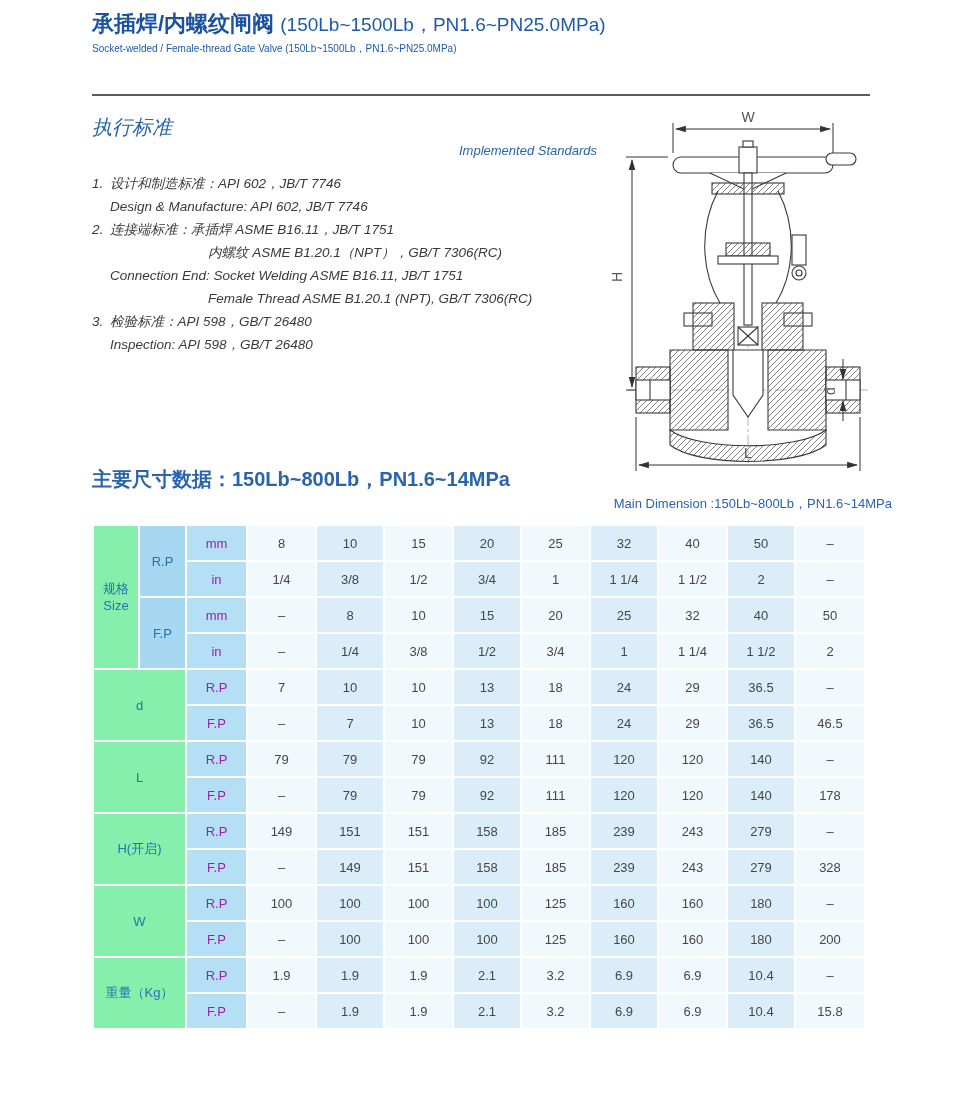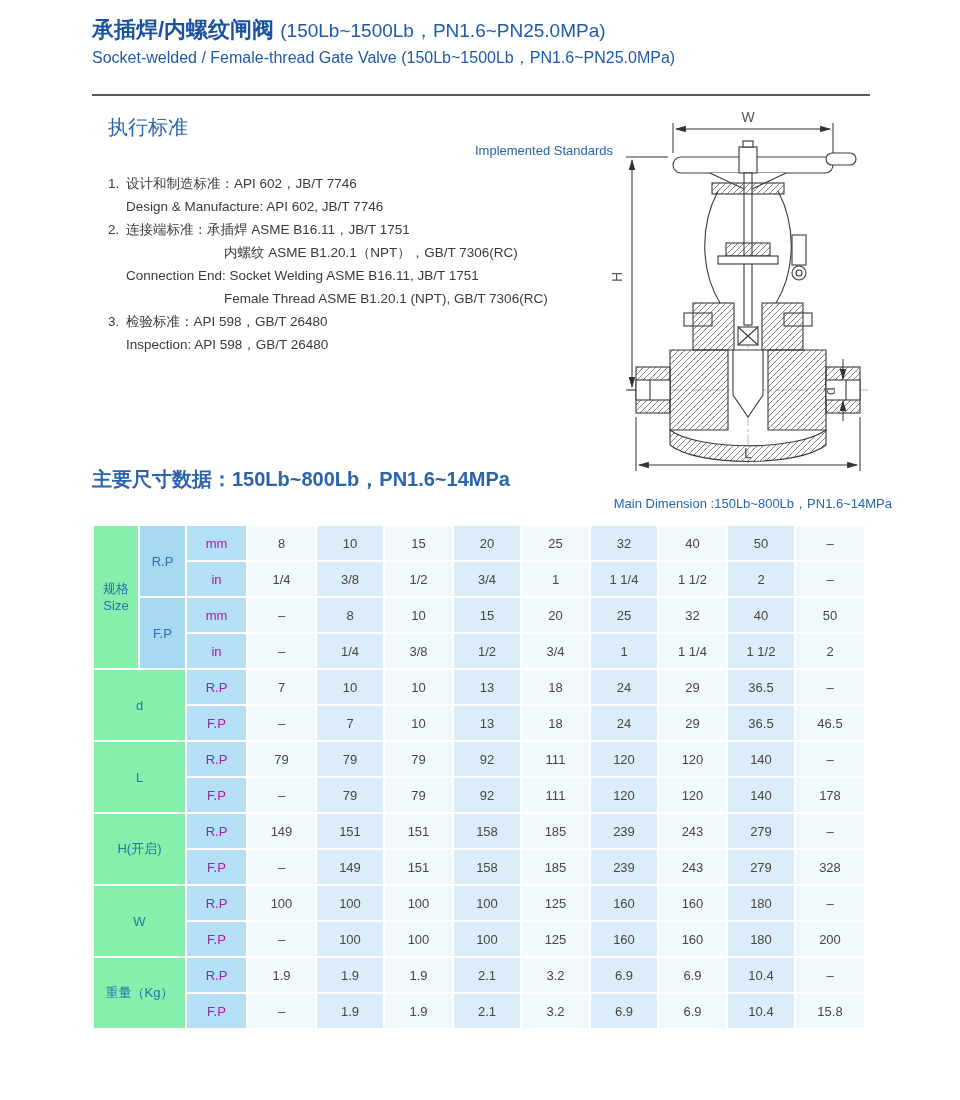--- a/index.html
+++ b/index.html
@@ -1,28 +1,28 @@
 <!DOCTYPE html>
 <html><head>
 <meta charset="utf-8">
 <style>
   * { box-sizing: border-box; }
   html,body { margin:0; padding:0; background:#fff; }
   body { font-family:"Liberation Sans","DejaVu Sans",sans-serif; }
   .page { position:relative; width:960px; height:1100px; background:#fff; overflow:hidden; }
 
   
-  .hdr { position:absolute; left:92px; top:16px; width:778px; }
+  .hdr { position:absolute; left:92px; top:10px; width:778px; }
   .title { margin:0; font-size:22px; font-weight:bold; color:#1a52a0; line-height:1.3; }
   .title .paren { font-weight:normal; font-size:19px; color:#1f5aa8; }
-  .subtitle { margin-top:3px; font-size:16px; color:#1f5aa8; }
+  .subtitle { margin-top:3px; font-size:10px; color:#1f5aa8; }
   .rule { position:absolute; left:92px; top:94px; width:778px; height:0; border-top:2px solid #5c5c5c; }
 
   
-  .standards { position:absolute; left:108px; top:114px; width:505px; }
+  .standards { position:absolute; left:92px; top:114px; width:505px;font-style:italic; }
   .h2 { margin:0; font-size:20px; font-weight:500; color:#2a64ab; }
   .h2-en { margin-top:2px; font-size:13px; color:#2a64ab;text-align:right; }
   .std-lines { margin-top:14px; font-size:13.5px; color:#3a3a3a; }
   .std-line { position:relative; padding-left:18px; line-height:23px; white-space:nowrap; }
   .std-line .std-num { position:absolute; left:0; }
   .std-line.indent-2 { padding-left:116px; }
 
   
   .drawing { position:absolute; left:598px; top:95px; width:300px; height:390px; }
   .drawing svg { display:block; width:100%; height:100%; }

